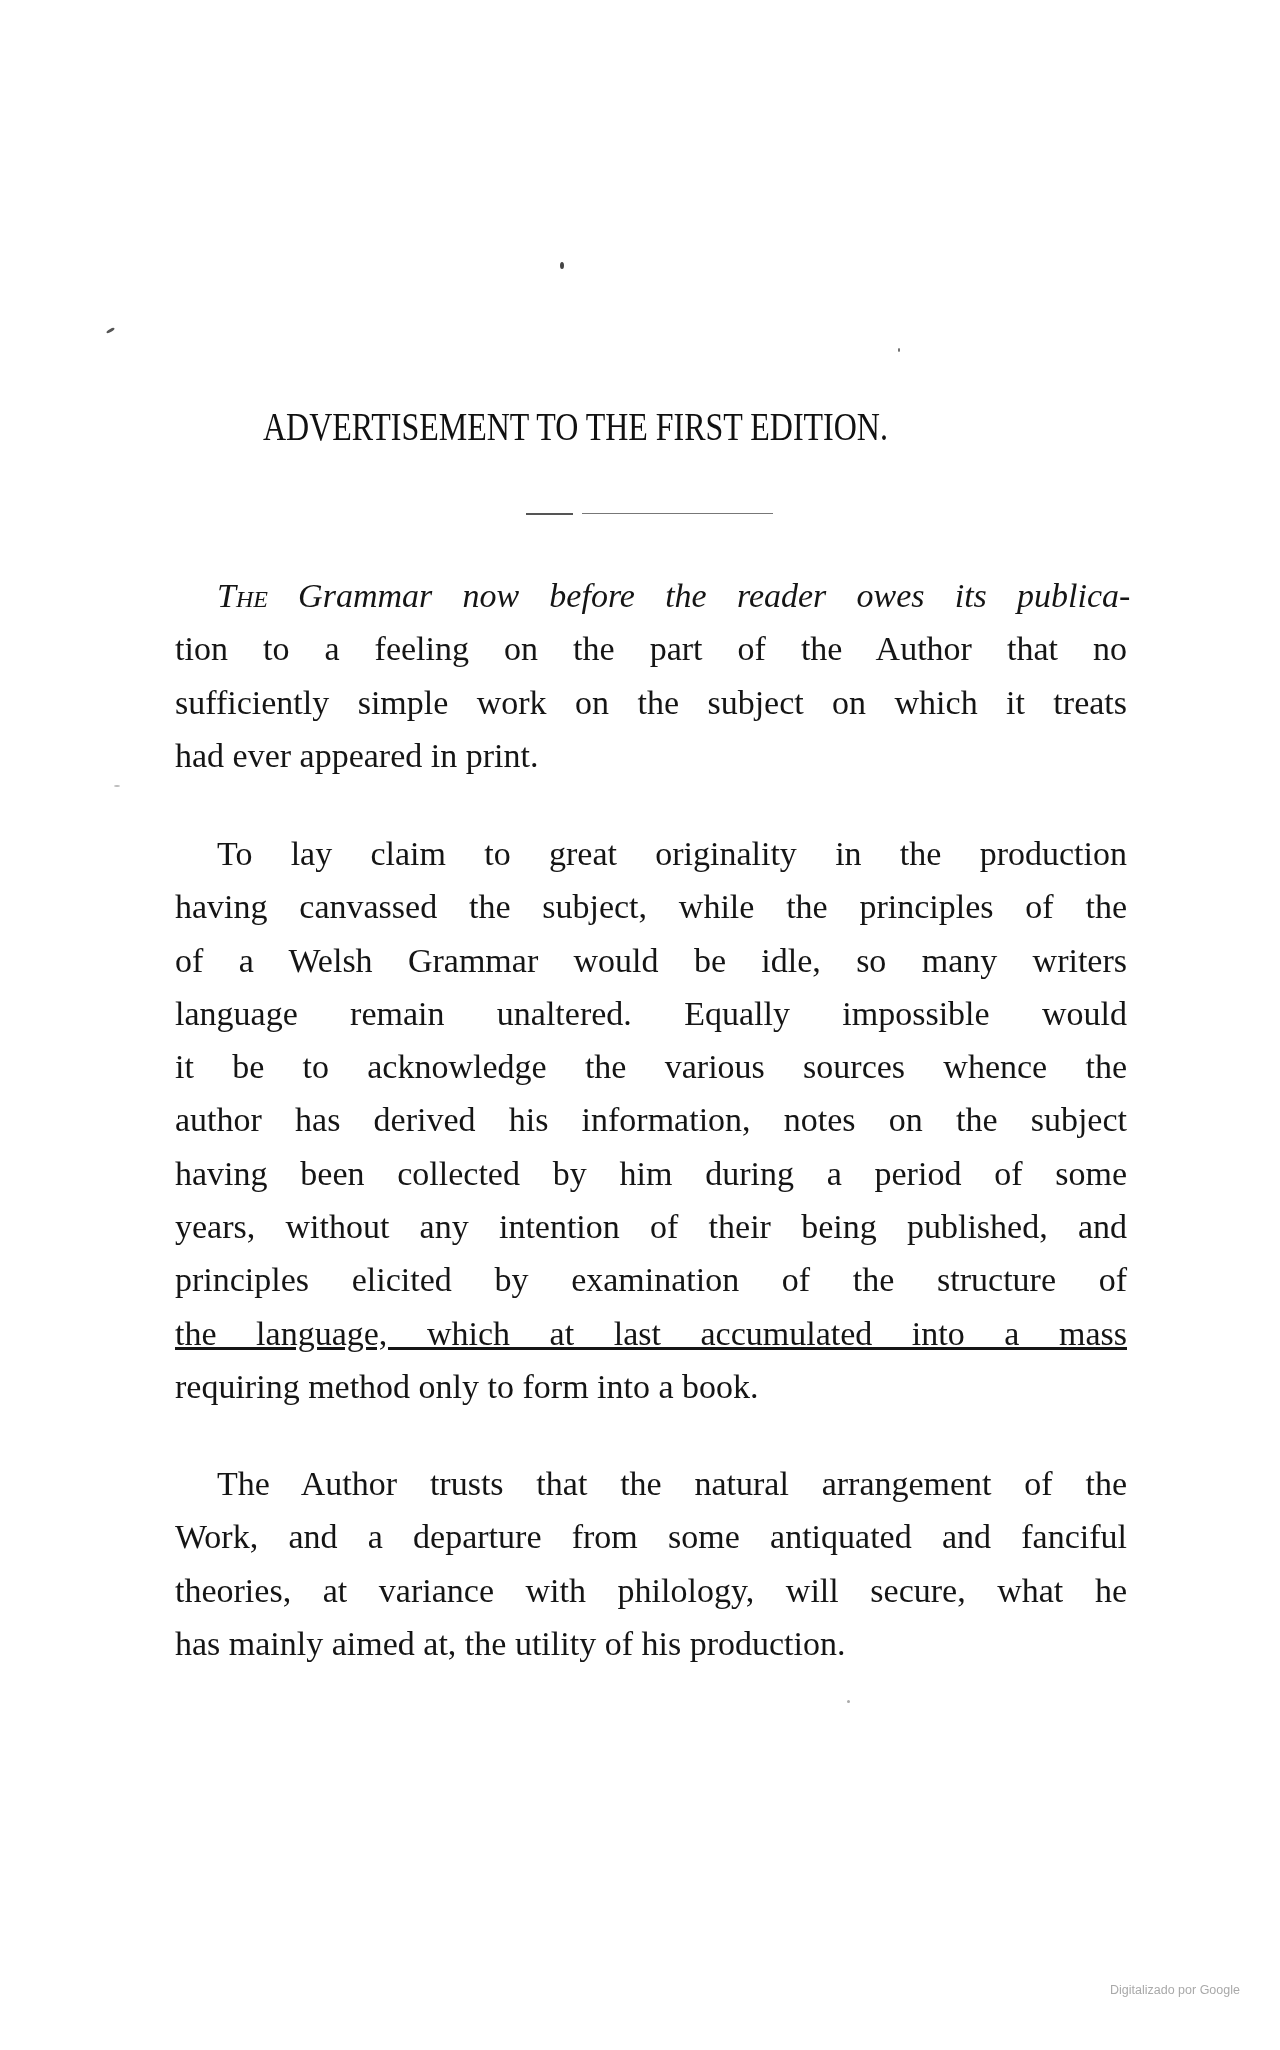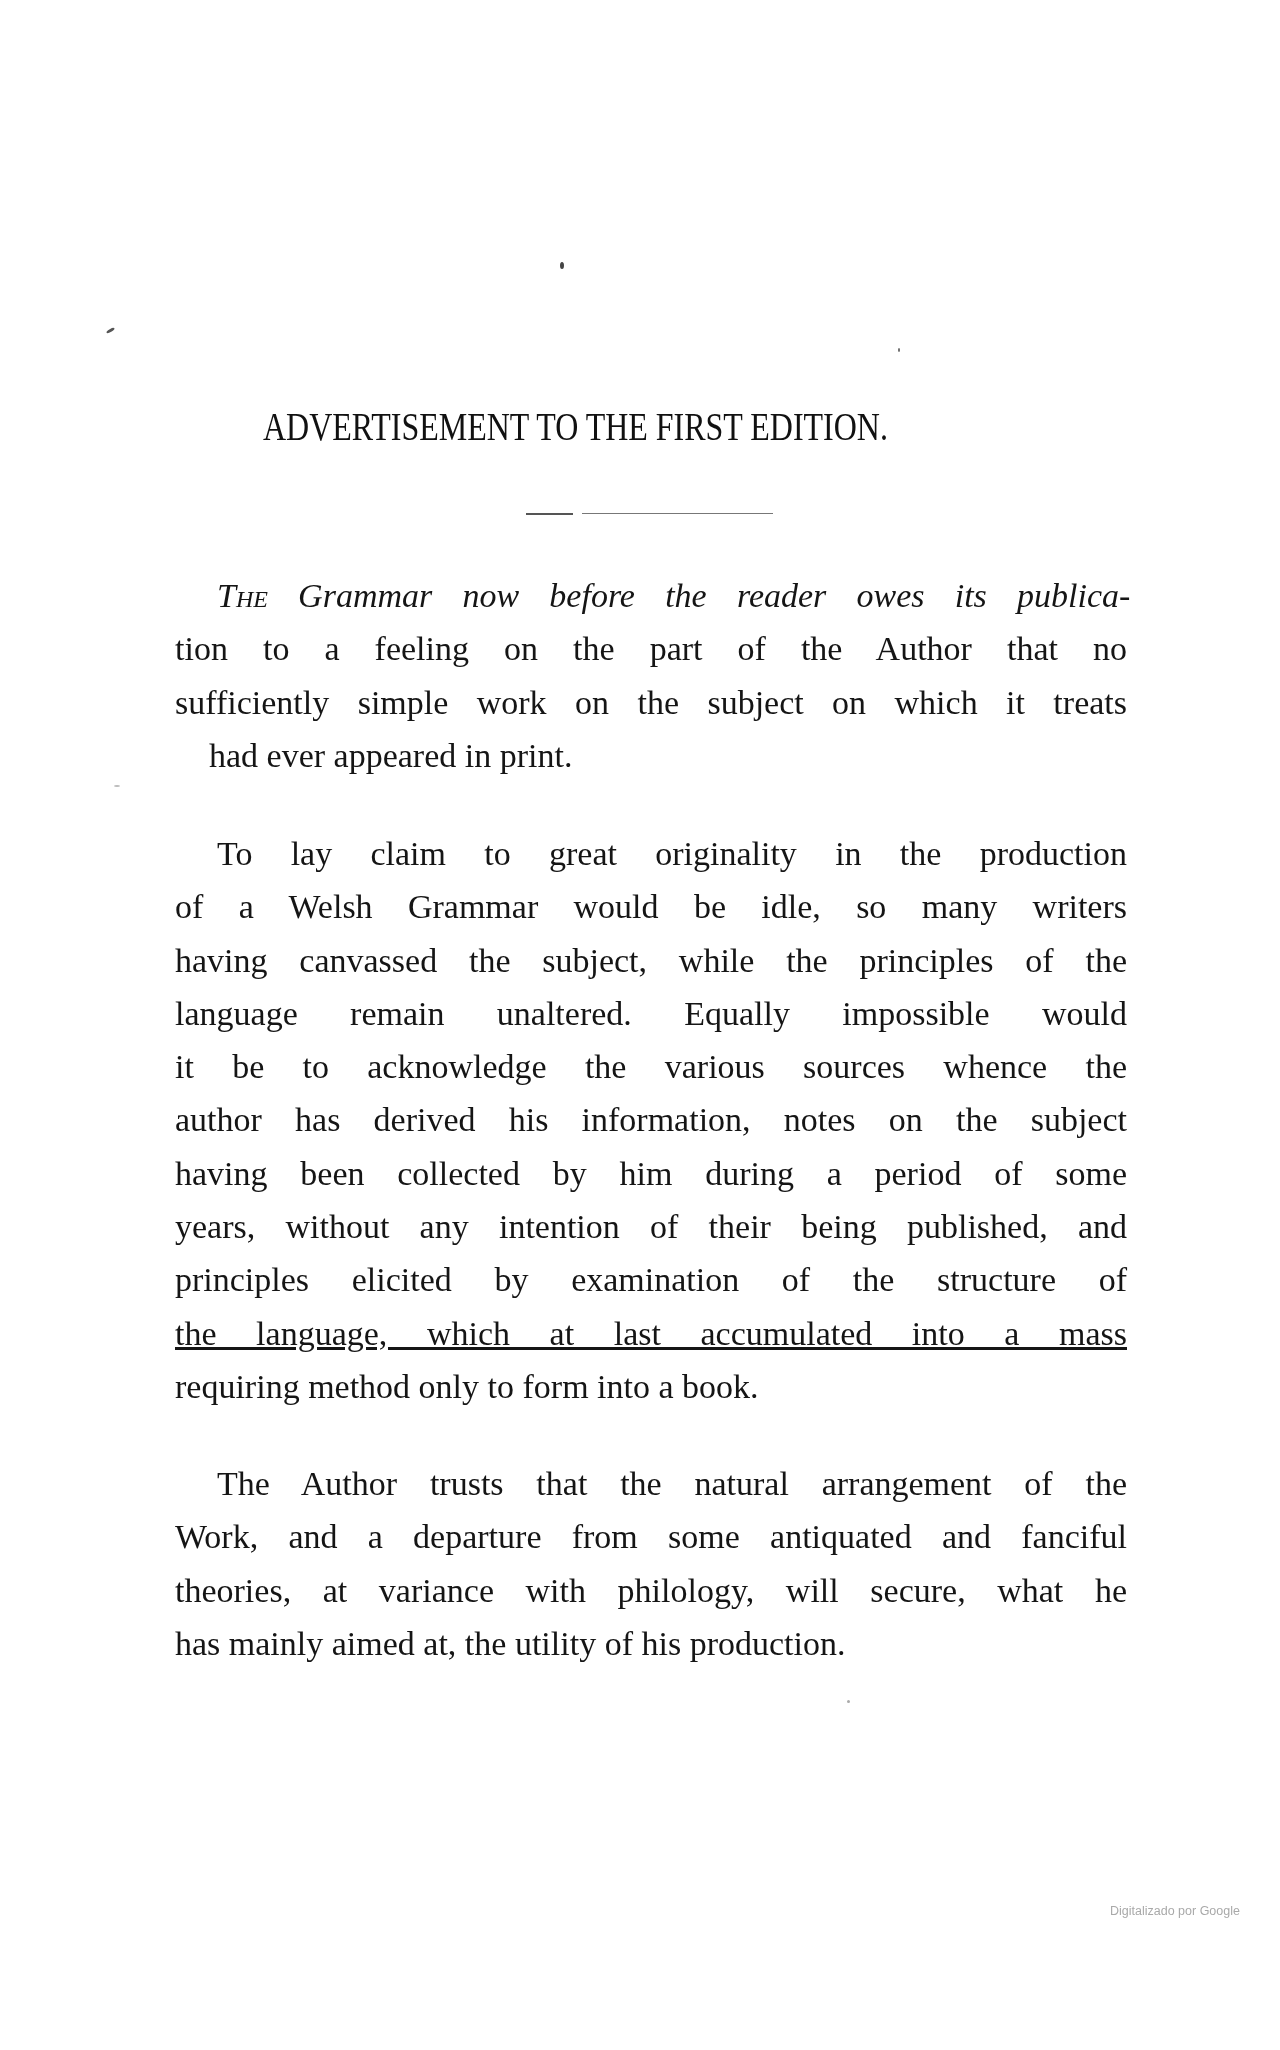--- a/index.html
+++ b/index.html
@@ -86,21 +86,21 @@
       font-variant: small-caps;
     }
     
     .para.p1 { top: 569px; }
     .para.p2 { top: 827px; }
     .para.p3 { top: 1457px; }
 
     .watermark {
       position: absolute;
       left: 1110px;
-      top: 1904px;
+      top: 1983px;
       font-family: "Liberation Sans", "DejaVu Sans", sans-serif;
       font-size: 12.5px;
       color: #a9a9a9;
       white-space: nowrap;
     }
   </style>
 </head>
 <body>
 
 <div class="page">
@@ -115,27 +115,27 @@
     <span>ADVERTISEMENT TO THE FIRST EDITION.</span>
   </div>
 
   <div class="rule r1"></div>
   <div class="rule r2"></div>
 
   <div class="para p1">
     <span class="line first" style="white-space: nowrap; display: block; word-spacing: 21.7148px; text-align-last: left; text-align: left; font-style: italic;"><span class="sc">The</span><span> Grammar now before the reader owes its publica-</span></span>
     <span class="line" style="white-space: nowrap; display: block; word-spacing: 26.544px; text-align-last: left; text-align: left;">tion to a feeling on the part of the Author that no</span>
     <span class="line" style="white-space: nowrap; display: block; word-spacing: 19.9184px; text-align-last: left; text-align: left;">sufficiently simple work on the subject on which it treats</span>
-    <span class="line last" style="white-space: nowrap; display: block; margin-left: 34px;">had ever appeared in print.</span>
+    <span class="line last" style="white-space: nowrap; display: block;">had ever appeared in print.</span>
   </div>
 
   <div class="para p2">
     <span class="line first" style="white-space: nowrap; display: block; word-spacing: 29.7754px; text-align-last: left; text-align: left;">To lay claim to great originality in the production</span>
+    <span class="line" style="white-space: nowrap; display: block; word-spacing: 23.2852px; text-align-last: left; text-align: left;">having canvassed the subject, while the principles of the</span>
     <span class="line" style="white-space: nowrap; display: block; word-spacing: 26.8368px; text-align-last: left; text-align: left;">of a Welsh Grammar would be idle, so many writers</span>
-    <span class="line" style="white-space: nowrap; display: block; word-spacing: 23.2852px; text-align-last: left; text-align: left;">having canvassed the subject, while the principles of the</span>
     <span class="line" style="white-space: nowrap; display: block; word-spacing: 43.8594px; text-align-last: left; text-align: left;">language remain unaltered.  Equally impossible would</span>
     <span class="line" style="white-space: nowrap; display: block; word-spacing: 29.7793px; text-align-last: left; text-align: left;">it be to acknowledge the various sources whence the</span>
     <span class="line" style="white-space: nowrap; display: block; word-spacing: 24.6934px; text-align-last: left; text-align: left;">author has derived his information, notes on the subject</span>
     <span class="line" style="white-space: nowrap; display: block; word-spacing: 24.2639px; text-align-last: left; text-align: right;">having been collected by him during a period of some</span>
     <span class="line" style="white-space: nowrap; display: block; word-spacing: 21.7402px; text-align-last: left; text-align: right;">years, without any intention of their being published, and</span>
     <span class="line" style="white-space: nowrap; display: block; word-spacing: 34.1674px; text-align-last: left; text-align: center;">principles elicited by examination of the structure of</span>
     <span class="line" style="white-space: nowrap; display: block; word-spacing: 31.0781px; text-align-last: left; text-align: left; text-decoration: underline;">the language, which at last accumulated into a mass</span>
     <span class="line last" style="white-space: nowrap; display: block;">requiring method only to form into a book.</span>
   </div>
 

